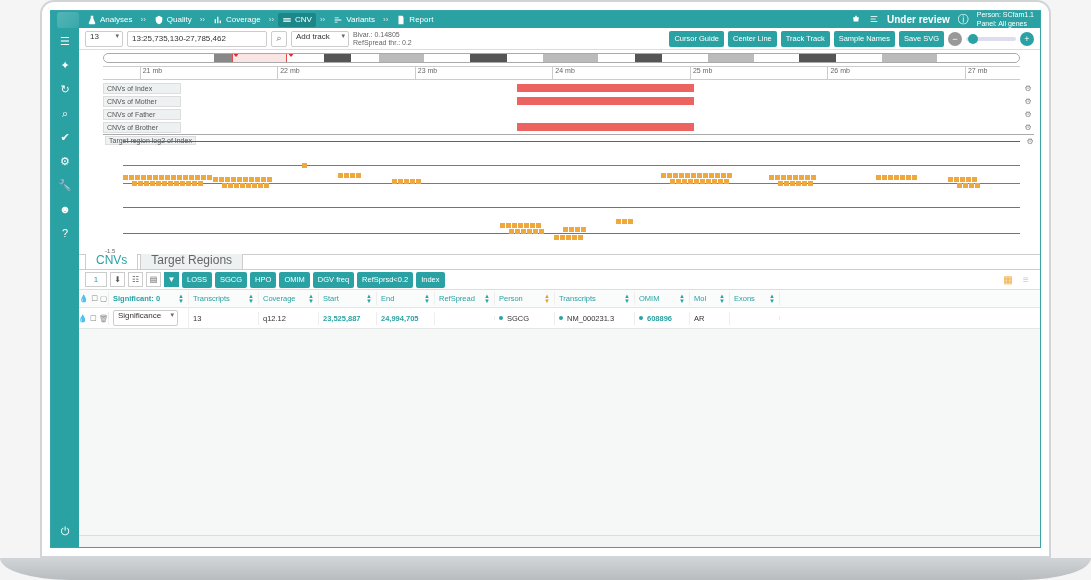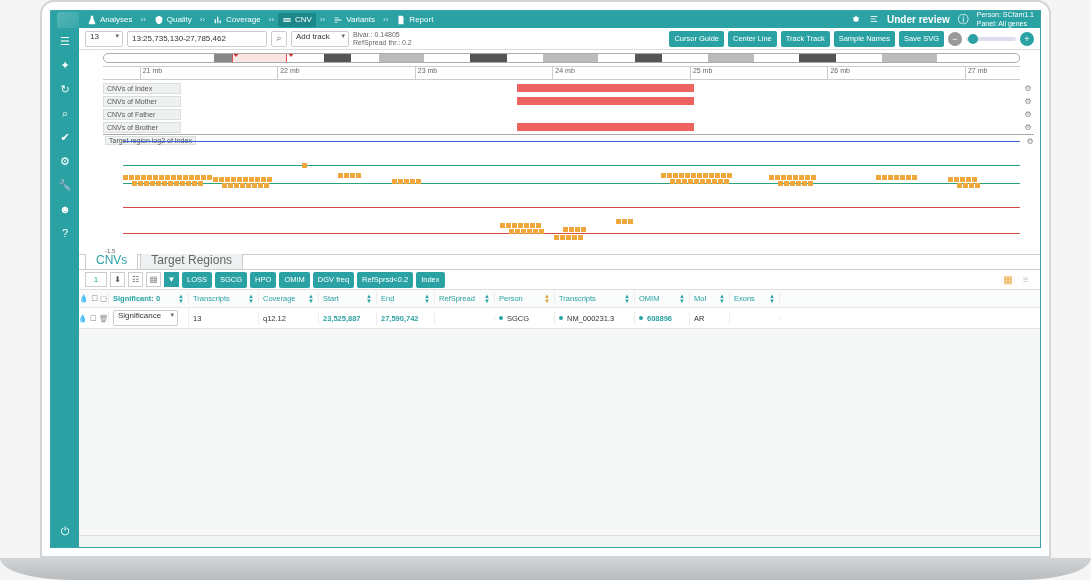--- a/index.html
+++ b/index.html
@@ -520,21 +520,21 @@
                 </div>
             </div>
             <div class="grid-row">
               <div class="cell lead">💧 ☐ 🗑</div>
               <div class="cell" style="width:80px">
                   <div class="sel sig-sel">Significance</div>
                 </div>
               <div class="cell c-chr">13</div>
               <div class="cell c-cyto">q12.12</div>
               <div class="cell c-start link">23,525,887</div>
-              <div class="cell c-end link">27,590,742</div>
+              <div class="cell c-end link">24,994,705</div>
               <div class="cell c-region"></div>
               <div class="cell c-genes">
                   <span class="dot"></span>
                   <span>SGCG</span>
                 </div>
               <div class="cell c-trans">
                   <span class="dot"></span>
                   <span>NM_000231.3</span>
                 </div>
               <div class="cell c-omim">

